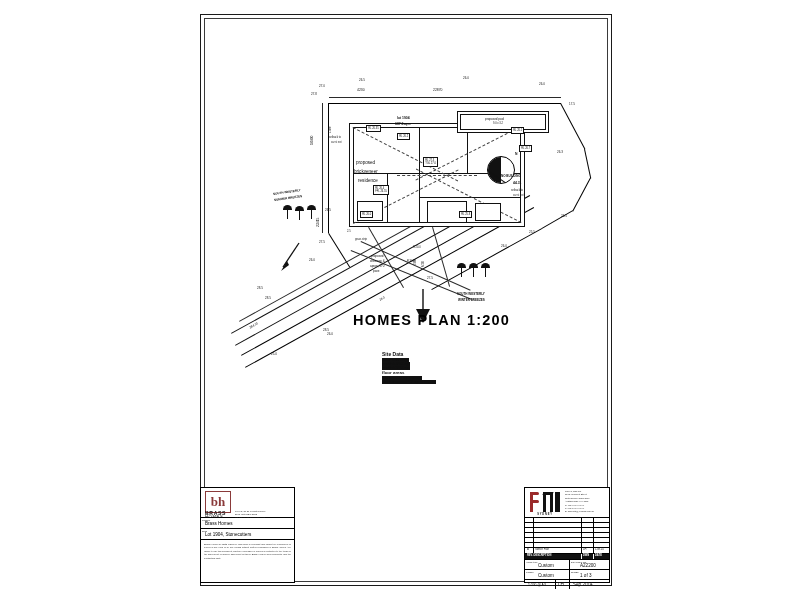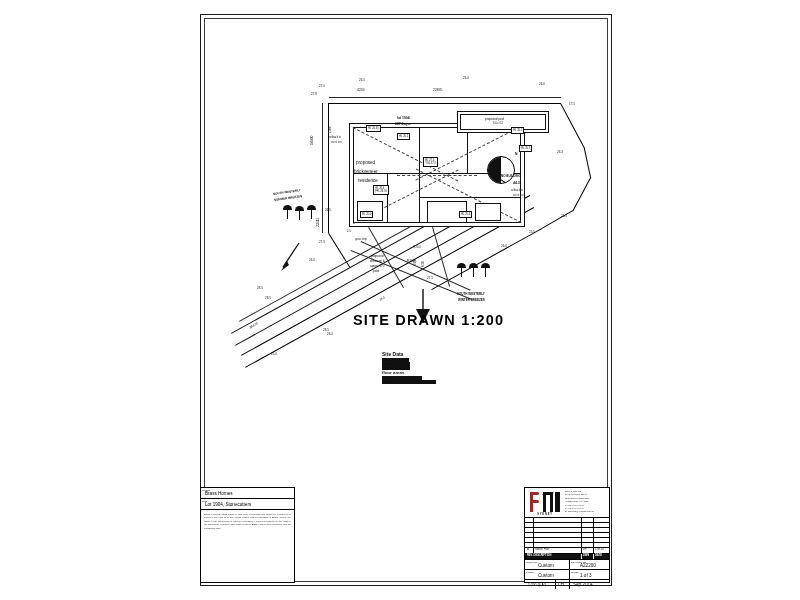--- a/index.html
+++ b/index.html
@@ -260,21 +260,21 @@
     <div class="t t3 rot-ang" style="left:48px;top:312px;">36470</div>
     <div class="t t25 rot-ang" style="left:178px;top:284px;">28.0</div>
 
     <div class="t t2" style="left:212px;top:232px;">R 20.0</div>
     <div class="t t2" style="left:206px;top:246px;">R 30.0</div>
     <div class="t t2" style="left:146px;top:216px;">2.5</div>
     <div class="t t2 rot90" style="left:214px;top:250px;">4900</div>
     <div class="t t2 rot90" style="left:222px;top:252px;">6400</div>
   </div>
 
-  <div id="title" style="left:152px;top:297px;">SITE DRAWN  1:200</div>
+  <div id="title" style="left:152px;top:297px;">HOMES PLAN  1:200</div>
 
   <div id="sitedata" style="left:181px;top:336px;">
     <div class="hd">Site Data</div>
     <div class="ln">site area  687.3 sqm</div>
     <div class="gap"></div>
     <div class="ln">private open space</div>
     <div class="ln">required:  100 sqm</div>
     <div class="ln">provided:  176.3 sqm</div>
     <div class="gap"></div>
     <div class="ln">minimum living area</div>
@@ -288,20 +288,30 @@
     <div class="ln">alfresco = 19.2 sqm</div>
     <div class="ln">first floor = 125.8 sqm</div>
     <div class="ln">balcony = 14.7 sqm</div>
     <div class="gap"></div>
     <div class="ln">total floor area = 417.7 sqm or 64.2 sqs</div>
   </div>
 </div>
 
 <div class="tb" id="tb-left">
 
+  <div class="tbrow" style="height:30px;">
+    <div id="brasslogo">
+      <div class="bh">bh</div>
+    </div>
+    <div class="t" style="left:4px;top:23px;font-size:5.2px;font-weight:bold;letter-spacing:0.6px;">BRASS</div>
+    <div class="t" style="left:4px;top:26.5px;font-size:4.2px;letter-spacing:0.6px;">HOMES</div>
+    <div class="legal abs" style="left:34px;top:22px;">Level 3, 29-31 Lexington Drive</div>
+    <div class="legal abs" style="left:34px;top:25px;">Bella Vista NSW 2153</div>
+    <div class="legal abs" style="left:34px;top:28px;">PO BOX 1413 Baulkham Hills</div>
+  </div>
 
   <div class="tbrow" style="height:11px;">
     <div class="cap">CLIENT</div>
     <div class="val">Brass Homes</div>
   </div>
 
   <div class="tbrow" style="height:11px;">
     <div class="cap">SITE</div>
     <div class="val">Lot 1904, Stonecutters</div>
   </div>

